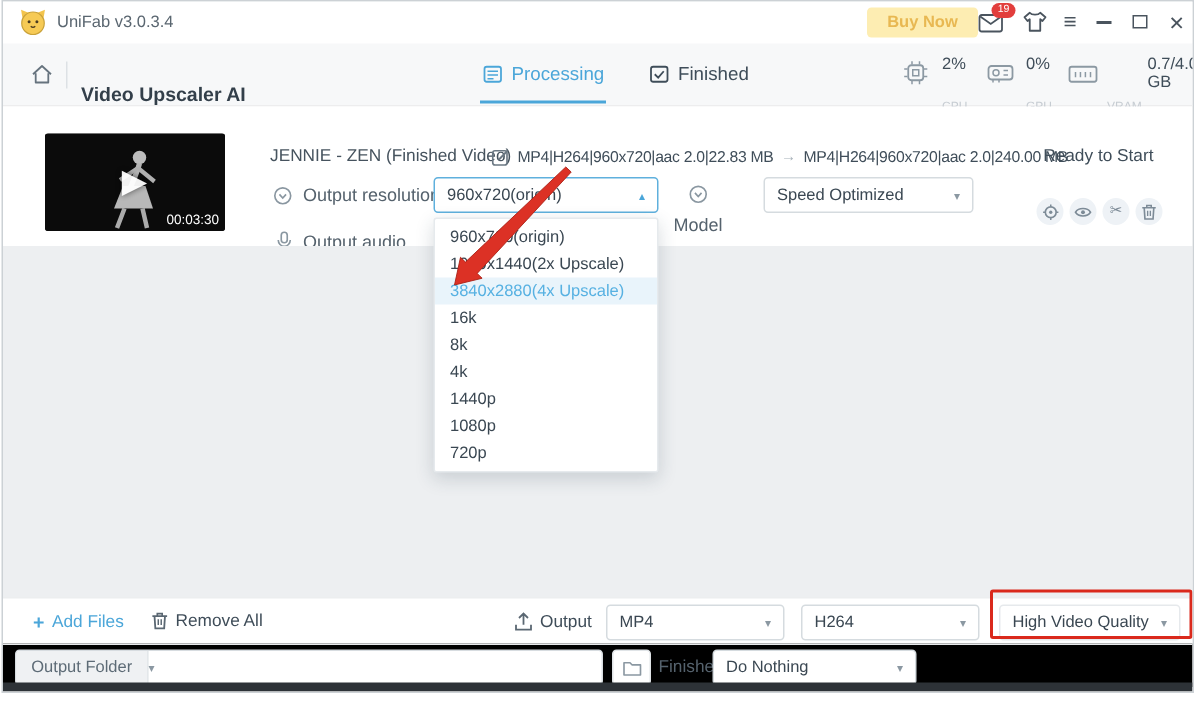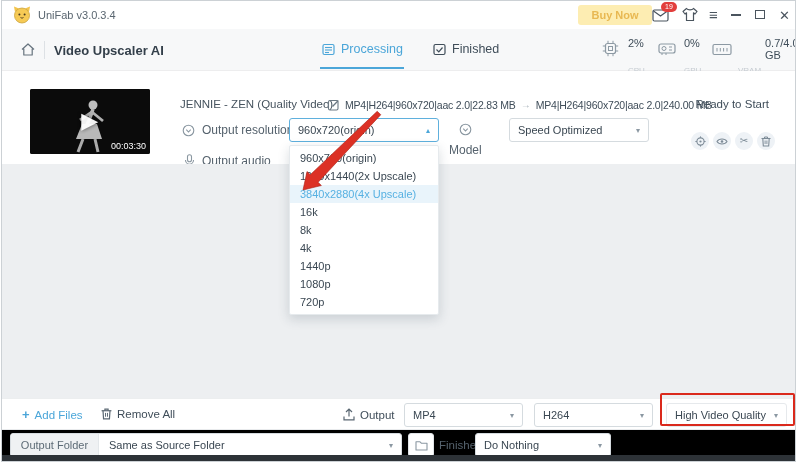--- a/index.html
+++ b/index.html
@@ -20,21 +20,21 @@
     font-size:11px;font-weight:700;border:none;border-radius:3px;cursor:pointer;}
   .tb-icon{color:#4a545e;display:flex;align-items:center;justify-content:center;}
   .badge{left:659px;top:1px;min-width:16px;height:10px;background:var(--badge-red);color:#fff;border-radius:5px;
     font-size:7px;line-height:10px;text-align:center;padding:0 2px;}
   .win-min-bar{width:10px;height:2px;background:#4a545e;}
   .win-max-box{width:10px;height:9px;border:1.4px solid #4a545e;}
   .glyph-btn{font-size:13px;color:#4a545e;line-height:1;}
   
   .nav{position:absolute;left:0;top:28px;right:0;height:42px;background:#f7f8f9;border-bottom:1px solid #ededee;}
   .nav-divider{left:42px;top:12px;width:1px;height:18px;background:#dde1e5;}
-  .module-title{left:52px;top:14px;font-size:13px;font-weight:700;color:#333f4a;}
+  .module-title{left:52px;top:26px;font-size:13px;font-weight:700;color:#333f4a;}
   .tab{display:flex;align-items:center;gap:6px;font-size:12.5px;cursor:pointer;}
   .tab-active{color:var(--accent-blue);}
   .tab-idle{color:var(--text-dark);}
   .tab-underline{left:318px;top:38px;width:84px;height:2px;background:var(--accent-blue);}
   .stat-val{font-size:11px;color:var(--text-dark);}
   .stat-lbl{font-size:8px;color:#c6ccd2;margin-top:16px;}
   
   .card{position:absolute;left:0;top:70px;right:0;height:93px;background:#fff;}
   .thumb{left:28px;top:18px;width:120px;height:65px;background:#0b0b0b;border-radius:2px;overflow:hidden;cursor:pointer;}
   .play{position:absolute;left:50%;top:50%;transform:translate(-52%,-54%);font-size:22px;color:#fff;opacity:.95;text-shadow:0 0 4px rgba(0,0,0,.6);}
@@ -202,21 +202,21 @@
         <circle cx="63" cy="16" r="4.5" fill="#bdbdbd"></circle>
         <path d="M63,20 C61,27 59,31 57,36" stroke="#b5b5b5" stroke-width="3.5" fill="none"></path>
         <path d="M62,23 L50,31 M62,23 L73,32" stroke="#b0b0b0" stroke-width="2.8" fill="none"></path>
         <polygon points="52,35 67,35 72,50 46,50" fill="#b8b8b8"></polygon>
         <path d="M53,50 L48,63 M65,50 L68,63" stroke="#ababab" stroke-width="3" fill="none"></path>
       </svg>
       <span class="play">▶</span>
       <span class="duration">00:03:30</span>
     </div>
 
-    <span class="abs file-title">JENNIE - ZEN (Quality Video)</span>
+    <span class="abs file-title">JENNIE - ZEN (Finished Video)</span>
 
     <span class="abs fmt-row">
       <svg width="13" height="13" viewBox="0 0 13 13" style="color:#6b7883;">
         <rect x="1.5" y="2.5" width="9.5" height="9.5" rx="1.5" fill="none" stroke="currentColor" stroke-width="1.1"></rect>
         <path d="M5.5,8.5 L11.3,2.5" stroke="currentColor" stroke-width="1.3"></path>
       </svg>
       <span class="fmt-text">MP4|H264|960x720|aac 2.0|22.83 MB</span>
       <span class="fmt-arrow">→</span>
       <span class="fmt-text">MP4|H264|960x720|aac 2.0|240.00 MB</span>
     </span>
@@ -340,21 +340,20 @@
       <span>High Video Quality</span>
       <span class="caret">▾</span>
     </span>
   </div>
 
   <div class="abs red-box"></div>
 
   <div class="footer">
     <span class="abs folder-control">
       <span class="folder-chip">Output Folder</span>
-      <span class="folder-val">Same as Source Folder</span>
       <span class="folder-caret">▾</span>
     </span>
     <span class="abs folder-btn">
       <svg width="13" height="11" viewBox="0 0 13 11">
         <path d="M1,1.8 L5,1.8 L6.3,3.2 L12,3.2 L12,10 L1,10 Z" fill="none" stroke="currentColor" stroke-width="1.1" stroke-linejoin="round"></path>
       </svg>
     </span>
     <span class="abs finished-label">Finished</span>
     <span class="abs sel" style="left:473px;top:3px;width:136px;">
       <span>Do Nothing</span>

